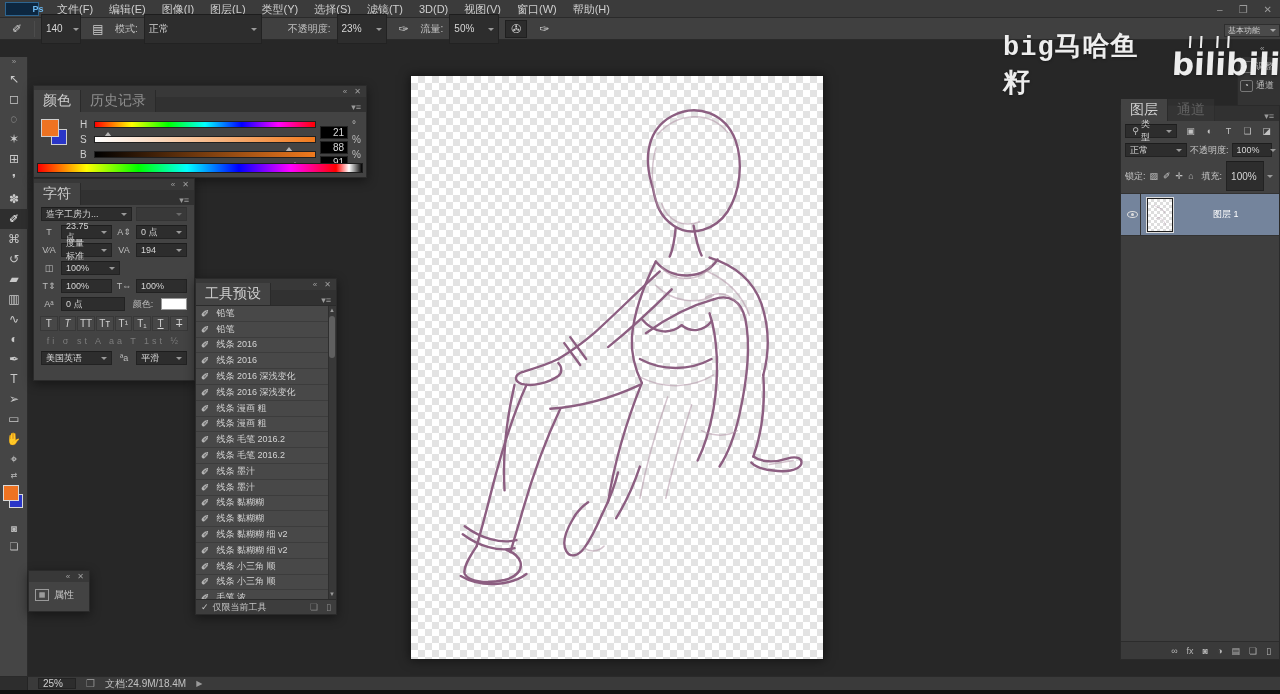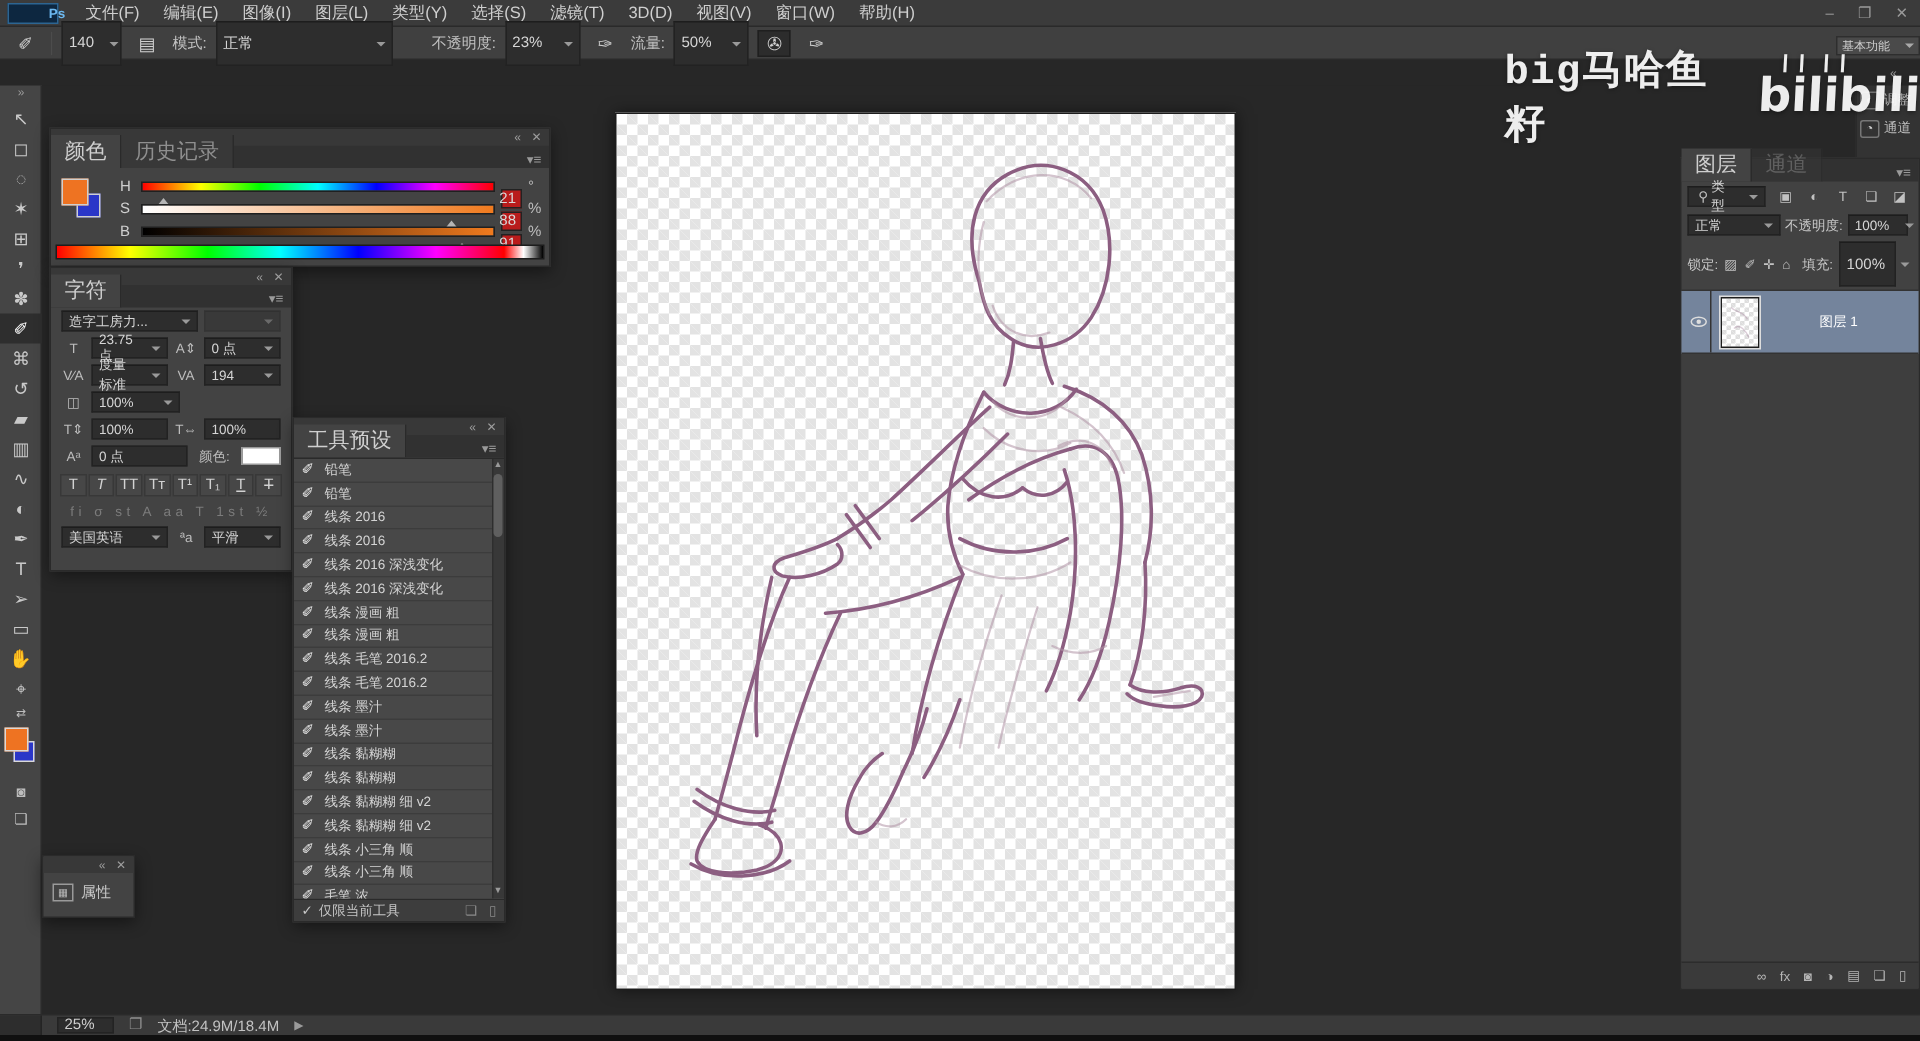--- a/index.html
+++ b/index.html
@@ -59,21 +59,21 @@
   
   #color-panel { left:33px; top:85px; width:334px; height:93px; }
   #cp-body { position:relative; height:49px; padding:5px 4px 0 46px; }
   #cp-sw { position:absolute; left:7px; top:7px; width:34px; height:34px; }
   #cp-fg { position:absolute; left:0; top:0; width:18px; height:18px; border:1px solid #cfcfcf; z-index:2; }
   #cp-bg { position:absolute; left:10px; top:10px; width:16px; height:16px; border:1px solid #cfcfcf; }
   .sl-row { display:flex; align-items:center; height:15px; gap:4px; }
   .sl-label { width:10px; color:#cfcfcf; }
   .sl-track { position:relative; flex:1; height:7px; border:1px solid #202020; }
   .sl-handle { position:absolute; top:6px; width:0; height:0; border:4px solid transparent; border-bottom:5px solid #b5b5b5; transform:translateX(-4px); }
-  .sl-val { width:14px; height:13px; background:#b91c1c; border:1px solid #222; color:#d8d8d8;
+  .sl-val { width:28px; height:13px; background:#000000; border:1px solid #222; color:#d8d8d8;
     display:flex; align-items:center; justify-content:flex-end; padding-right:3px;margin-top:16px; }
   .sl-unit { width:10px; color:#bdbdbd; }
   .t-h { background:linear-gradient(to right,#f00,#ff0,#0f0,#0ff,#00f,#f0f,#f00); }
   .t-s { background:linear-gradient(to right,#fff,#f07a1e); }
   .t-b { background:linear-gradient(to right,#000,#f07a1e); }
   #spectrum { position:absolute; left:3px; right:3px; bottom:4px; height:10px; border:1px solid #1d1d1d;
     background:linear-gradient(to right,#f00 0%,#ff0 15%,#0f0 31%,#0ff 46%,#00f 62%,#f0f 78%,#f00 92%,#fff 96%,#000 100%); }
 
   
   #char-panel { left:33px; top:178px; width:162px; height:203px; }

